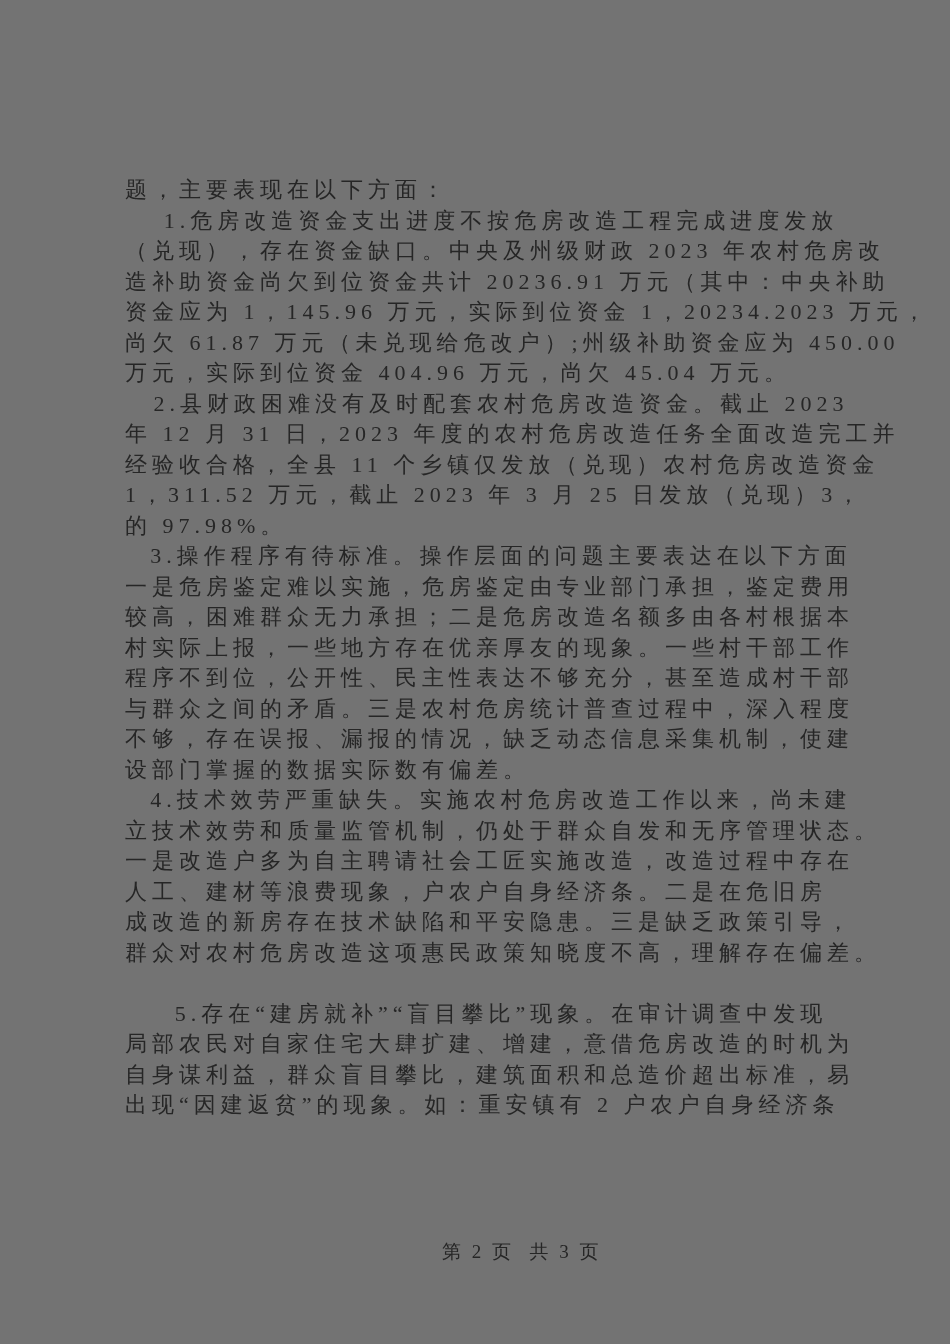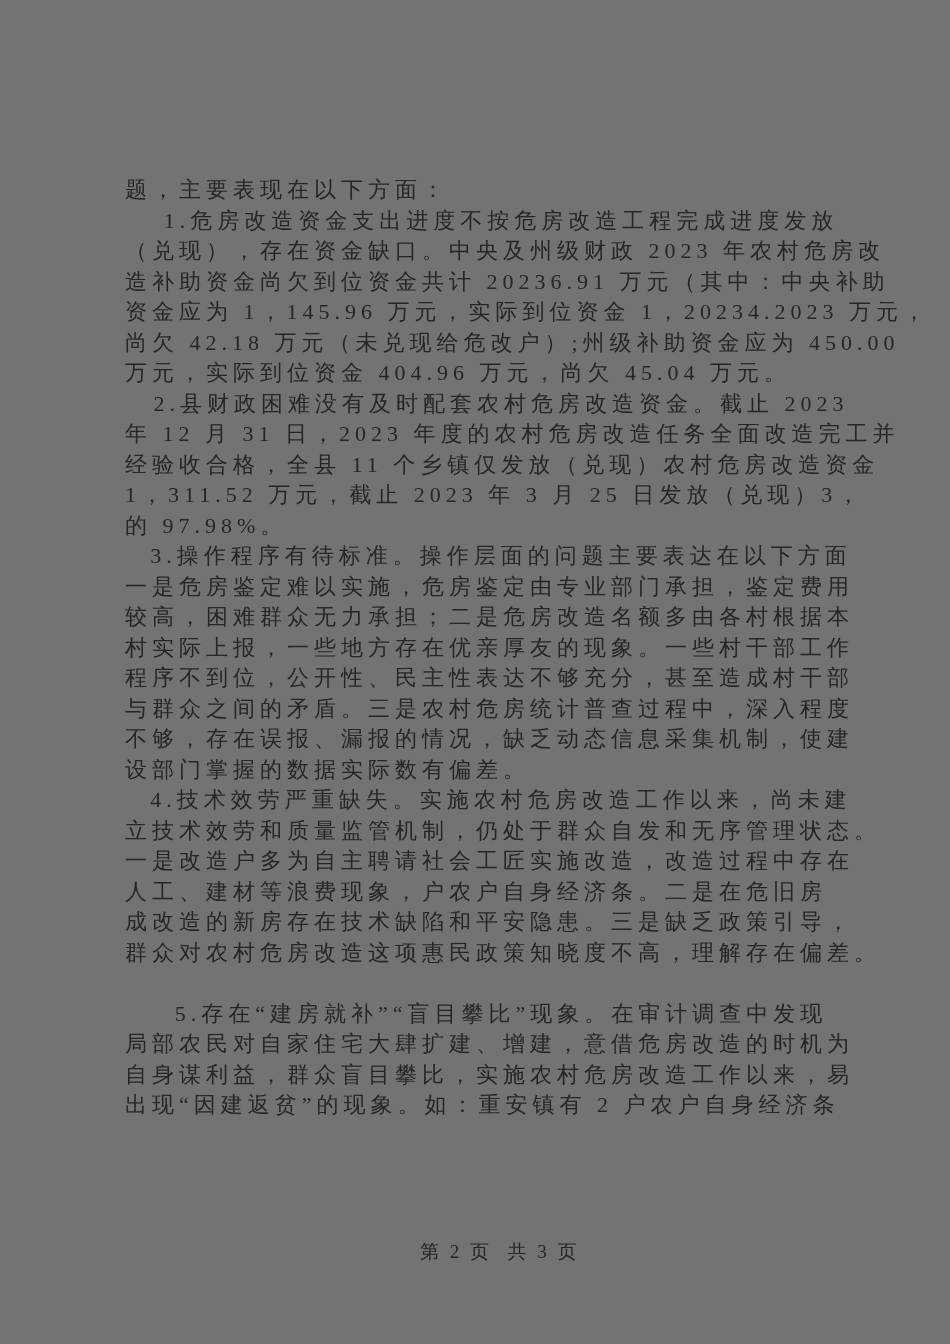--- a/index.html
+++ b/index.html
@@ -29,39 +29,39 @@
     letter-spacing: 5px;
     white-space: nowrap;
   }
   .doc-line.indent {
     padding-left: 22px;
     text-align: center;
   }
   .footer {
     position: absolute;
     top: 1240px;
-    left: 420px;
+    left: 442px;
     font-size: 19px;
     line-height: 24px;
     letter-spacing: 3px;
     white-space: pre;
     color: #262626;
   }
 </style>
 </head>
 <body>
 
 <div class="page">
   <div class="content">
       <div class="doc-line">题，主要表现在以下方面：</div>
       <div class="doc-line indent">1.危房改造资金支出进度不按危房改造工程完成进度发放</div>
       <div class="doc-line">（兑现），存在资金缺口。中央及州级财政 2023 年农村危房改</div>
       <div class="doc-line">造补助资金尚欠到位资金共计 20236.91 万元（其中：中央补助</div>
       <div class="doc-line">资金应为 1，145.96 万元，实际到位资金 1，20234.2023 万元，</div>
-      <div class="doc-line">尚欠 42.18 万元（未兑现给危改户）;州级补助资金应为 450.00</div>
+      <div class="doc-line">尚欠 61.87 万元（未兑现给危改户）;州级补助资金应为 450.00</div>
       <div class="doc-line">万元，实际到位资金 404.96 万元，尚欠 45.04 万元。</div>
       <div class="doc-line indent">2.县财政困难没有及时配套农村危房改造资金。截止 2023</div>
       <div class="doc-line">年 12 月 31 日，2023 年度的农村危房改造任务全面改造完工并</div>
       <div class="doc-line">经验收合格，全县 11 个乡镇仅发放（兑现）农村危房改造资金</div>
       <div class="doc-line">1，311.52 万元，截止 2023 年 3 月 25 日发放（兑现）3，</div>
       <div class="doc-line">的 97.98%。</div>
       <div class="doc-line indent">3.操作程序有待标准。操作层面的问题主要表达在以下方面</div>
       <div class="doc-line">一是危房鉴定难以实施，危房鉴定由专业部门承担，鉴定费用</div>
       <div class="doc-line">较高，困难群众无力承担；二是危房改造名额多由各村根据本</div>
       <div class="doc-line">村实际上报，一些地方存在优亲厚友的现象。一些村干部工作</div>
@@ -71,17 +71,17 @@
       <div class="doc-line">设部门掌握的数据实际数有偏差。</div>
       <div class="doc-line indent">4.技术效劳严重缺失。实施农村危房改造工作以来，尚未建</div>
       <div class="doc-line">立技术效劳和质量监管机制，仍处于群众自发和无序管理状态。</div>
       <div class="doc-line">一是改造户多为自主聘请社会工匠实施改造，改造过程中存在</div>
       <div class="doc-line">人工、建材等浪费现象，户农户自身经济条。二是在危旧房</div>
       <div class="doc-line">成改造的新房存在技术缺陷和平安隐患。三是缺乏政策引导，</div>
       <div class="doc-line">群众对农村危房改造这项惠民政策知晓度不高，理解存在偏差。</div>
       <div class="doc-line"></div>
       <div class="doc-line indent">5.存在“建房就补”“盲目攀比”现象。在审计调查中发现</div>
       <div class="doc-line">局部农民对自家住宅大肆扩建、增建，意借危房改造的时机为</div>
-      <div class="doc-line">自身谋利益，群众盲目攀比，实施农村危房改造工作以来，易</div>
+      <div class="doc-line">自身谋利益，群众盲目攀比，建筑面积和总造价超出标准，易</div>
       <div class="doc-line">出现“因建返贫”的现象。如：重安镇有 2 户农户自身经济条</div>
     </div>
   <div class="footer">第 2 页  共 3 页</div>
 </div>
 
 </body></html>

